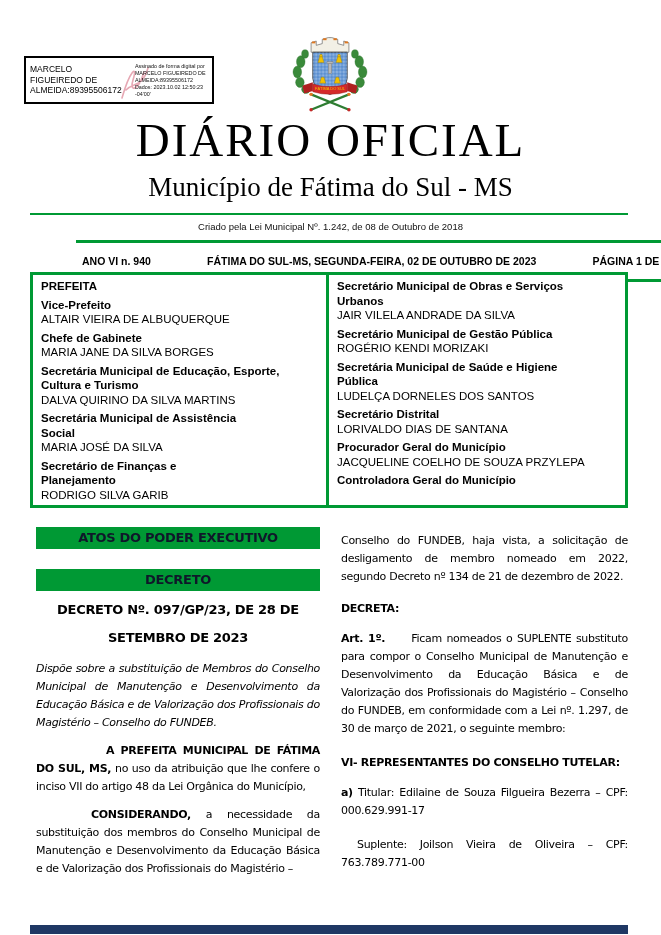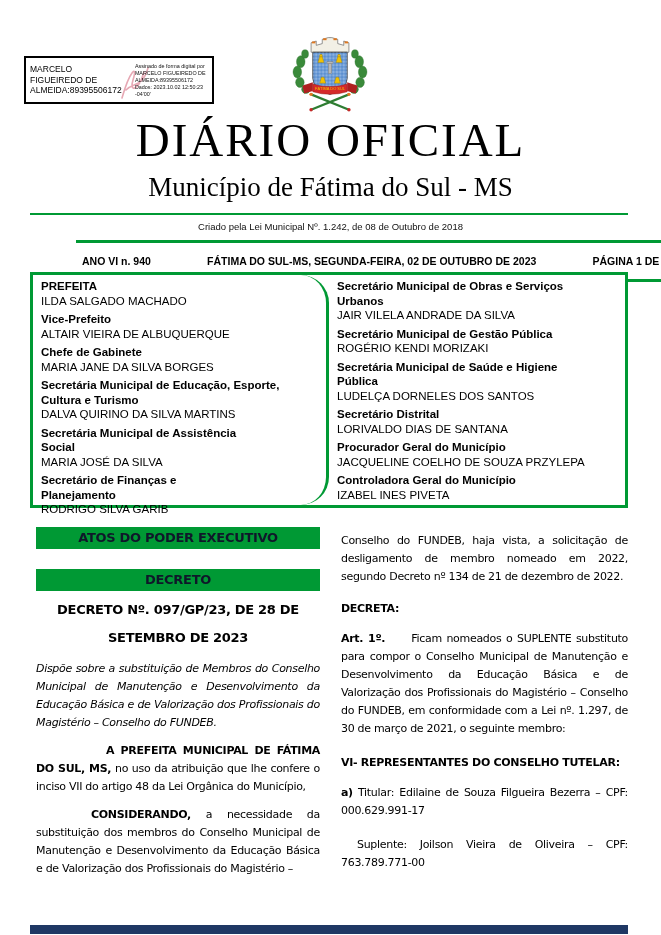--- a/index.html
+++ b/index.html
@@ -30,21 +30,21 @@
 
   
   .issue-bar{position:absolute;left:30px;top:240px;width:598px;
     border-top:3px solid var(--green);border-bottom:3px solid var(--green);
     display:flex;justify-content:space-between;align-items:center;
     padding:12px 6px;font-size:10.5px;font-weight:700;margin-left:46px;}
 
   
   .officials{position:absolute;left:30px;top:272px;width:598px;height:236px;
     border:3px solid var(--green);display:flex;background:#fff;}
-  .off-col{width:50%;padding:4px 8px;font-size:11.5px;line-height:14.5px;border-radius:28px;}
+  .off-col{width:50%;padding:4px 8px;font-size:11.5px;line-height:14.5px;}
   .off-col.left{border-right:3px solid var(--green);}
   .entry{margin-bottom:4px;}
   .role{font-weight:700;white-space:pre-line;}
   .name{font-weight:400;}
 
   
   .col{position:absolute;font-family:"DejaVu Sans",sans-serif;font-size:11px;letter-spacing:-0.3px;}
   .col-left{left:36px;top:527px;width:284px;}
   .col-right{left:341px;top:532px;width:287px;}
   .banner{background:var(--green);color:#0f172a;font-family:"DejaVu Sans",sans-serif;
@@ -153,21 +153,20 @@
   <div class="issue-bar">
     <span>ANO VI n. 940</span>
     <span>FÁTIMA DO SUL-MS, SEGUNDA-FEIRA, 02 DE OUTUBRO DE 2023</span>
     <span>PÁGINA 1 DE 2</span>
   </div>
 
   <div class="officials">
     <div class="off-col left">
       <div class="entry">
         <div class="role">PREFEITA</div>
-        <div class="name">ILDA SALGADO MACHADO</div>
       </div>
       <div class="entry">
         <div class="role">Vice-Prefeito</div>
         <div class="name">ALTAIR VIEIRA DE ALBUQUERQUE</div>
       </div>
       <div class="entry">
         <div class="role">Chefe de Gabinete</div>
         <div class="name">MARIA JANE DA SILVA BORGES</div>
       </div>
       <div class="entry">
@@ -204,21 +203,20 @@
       <div class="entry">
         <div class="role">Secretário Distrital</div>
         <div class="name">LORIVALDO DIAS DE SANTANA</div>
       </div>
       <div class="entry">
         <div class="role">Procurador Geral do Município</div>
         <div class="name">JACQUELINE COELHO DE SOUZA PRZYLEPA</div>
       </div>
       <div class="entry">
         <div class="role">Controladora Geral do Município</div>
-        <div class="name">IZABEL INES PIVETA</div>
       </div>
     </div>
   </div>
 
   <div class="col col-left">
     <div class="banner">ATOS DO PODER EXECUTIVO</div>
     <div class="banner second">DECRETO</div>
     <div class="decree-heading">DECRETO Nº. 097/GP/23, DE 28 DE SETEMBRO DE 2023</div>
     <div class="para ementa">Dispõe sobre a substituição de Membros do Conselho Municipal de Manutenção e Desenvolvimento da Educação Básica e de Valorização dos Profissionais do Magistério – Conselho do FUNDEB.</div>
     <div class="para p-prefeita"><span class="b">A PREFEITA MUNICIPAL DE FÁTIMA DO SUL, MS,</span><span> no uso da atribuição que lhe confere o inciso VII do artigo 48 da Lei Orgânica do Município,</span></div>

